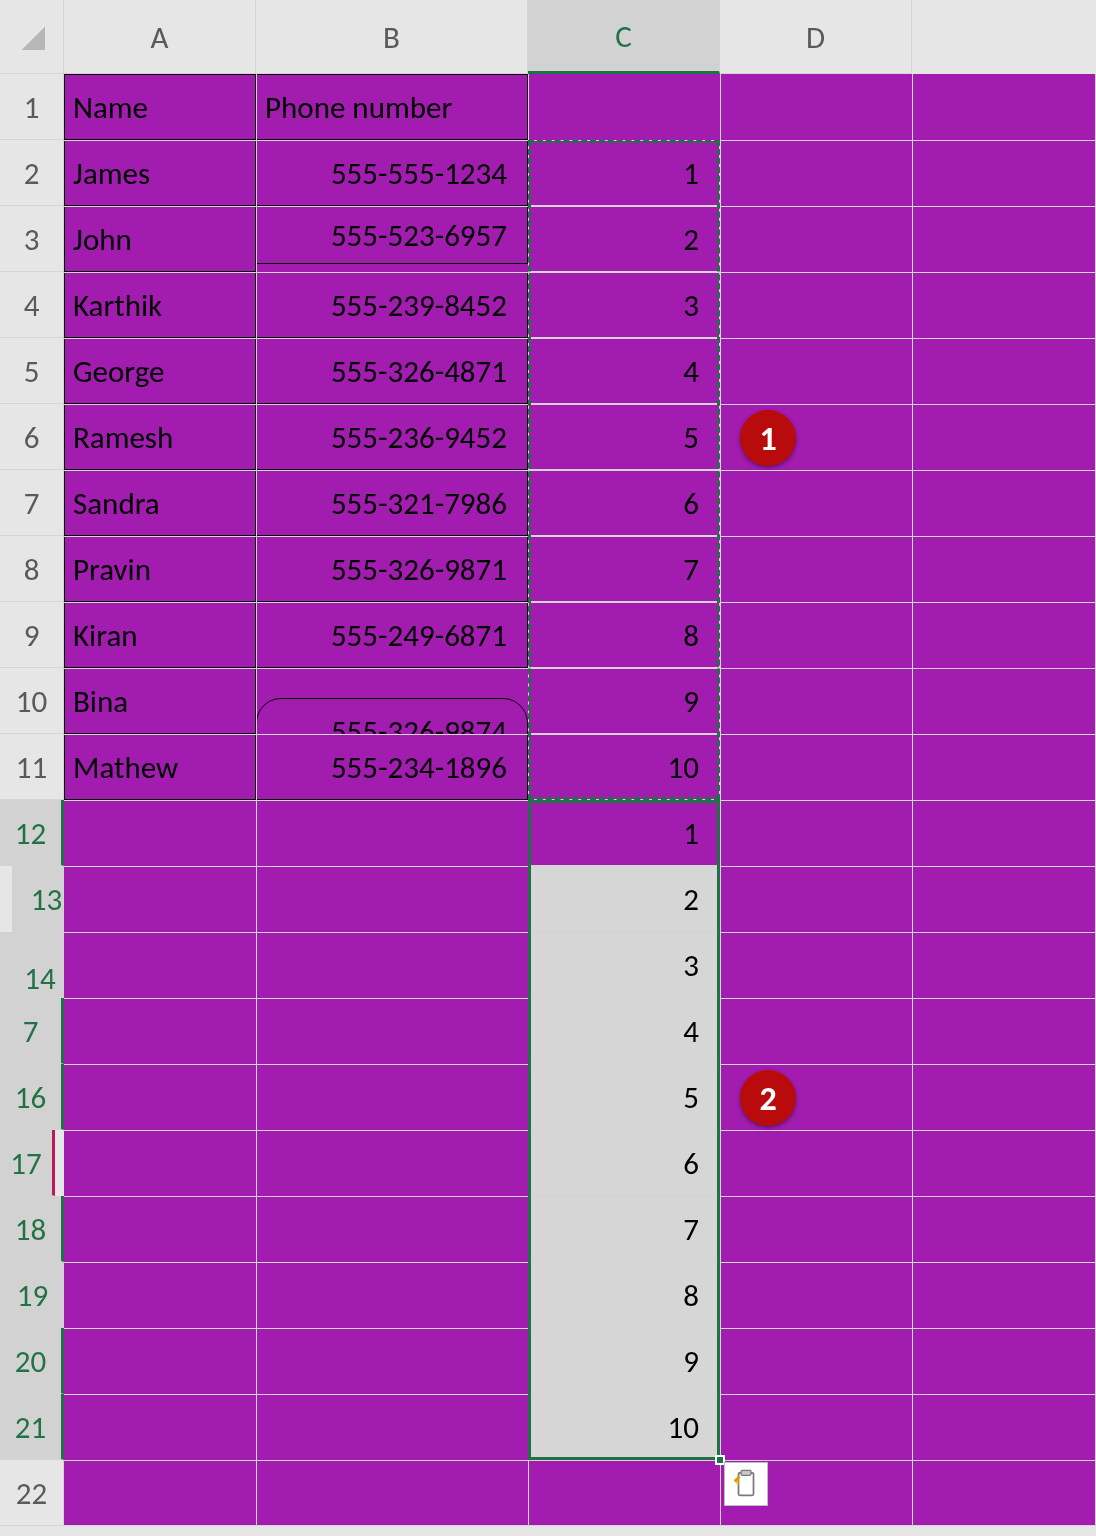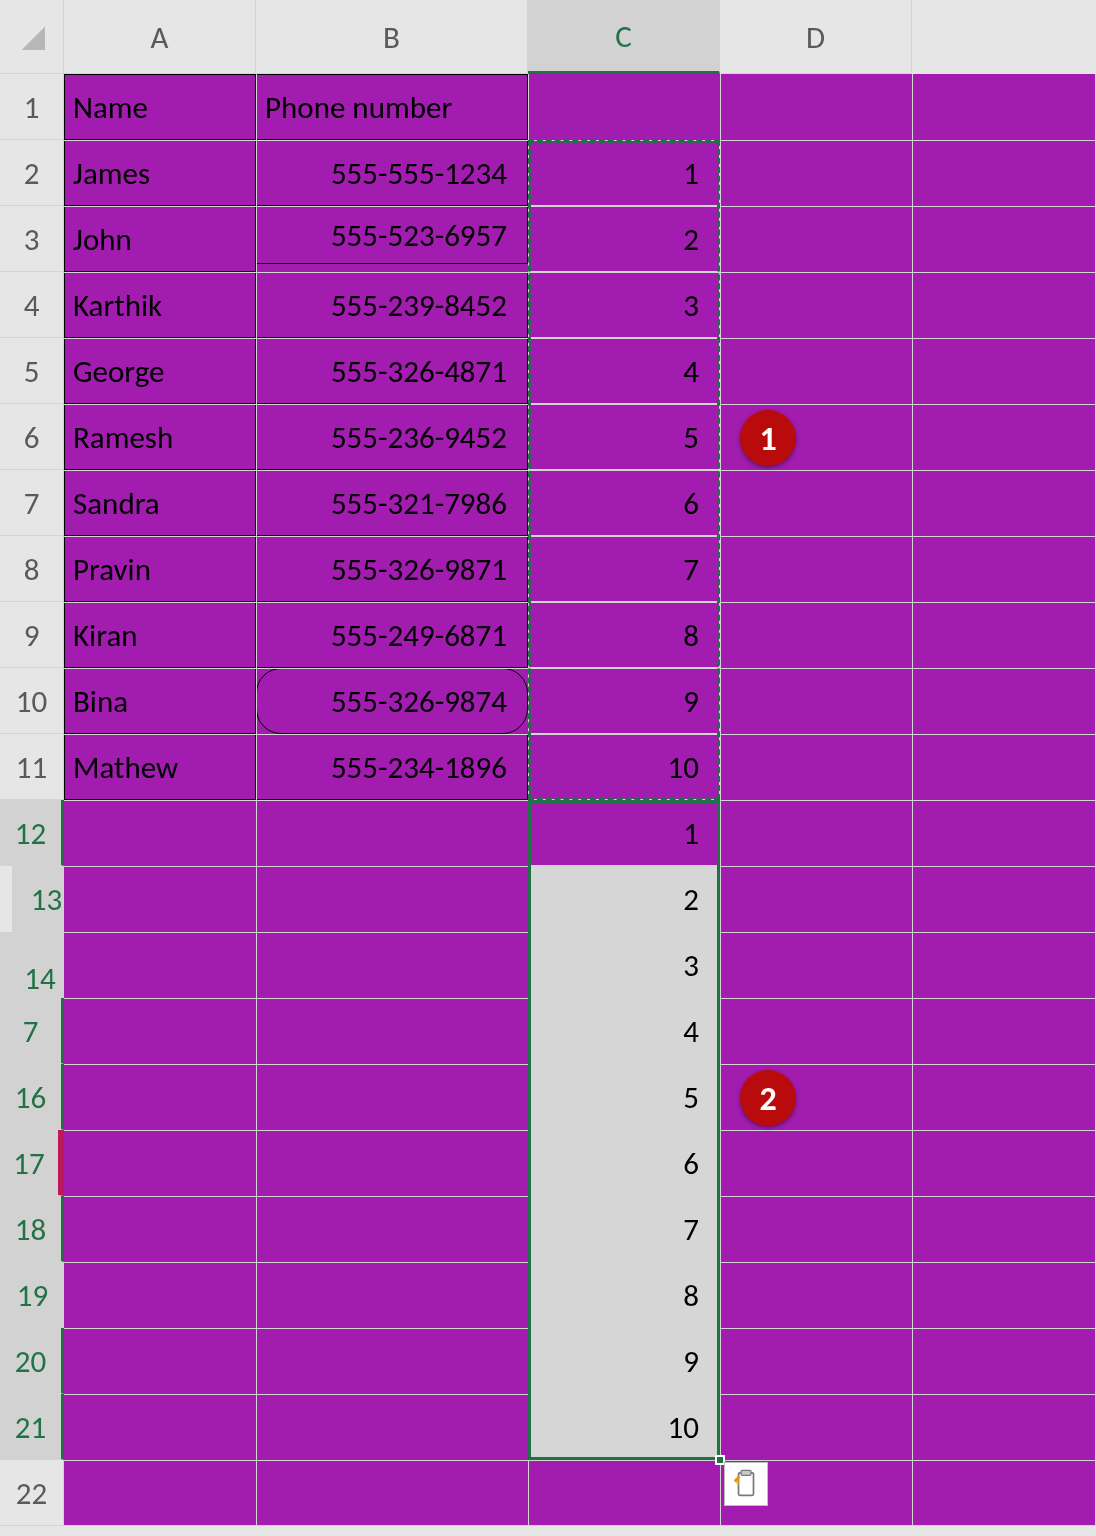--- a/index.html
+++ b/index.html
@@ -143,21 +143,21 @@
     </div>
   <div class="rowhdr selected" style="left:0;top:932px;width:83px;height:66px;border-right:3px solid #1f7246;align-items:flex-end;">
       <span>14</span>
     </div>
   <div class="rowhdr selected" style="left:0;top:998px;width:64px;height:66px;border-right:3px solid #1f7246;">
       <span>7</span>
     </div>
   <div class="rowhdr selected" style="left:0;top:1064px;width:64px;height:66px;border-right:3px solid #1f7246;">
       <span>16</span>
     </div>
-  <div class="rowhdr selected" style="left:0;top:1130px;width:64px;height:66px;border-right:6px solid #be185d;">
+  <div class="rowhdr selected" style="left:0;top:1130px;width:55px;height:66px;border-right:3px solid #be185d;">
       <span>17</span>
     </div>
   <div class="rowhdr selected" style="left:0;top:1196px;width:64px;height:66px;border-right:3px solid #1f7246;">
       <span>18</span>
     </div>
   <div class="rowhdr selected" style="left:0;top:1262px;width:68px;height:66px;border-right:3px solid #6d28d9;">
       <span>19</span>
     </div>
   <div class="rowhdr selected" style="left:0;top:1328px;width:64px;height:66px;border-right:3px solid #1f7246;">
       <span>20</span>
@@ -222,21 +222,21 @@
     </div>
   <div class="cell databorder val-left" style="left:64px;top:602px;width:192px;height:66px;">
       <span>Kiran</span>
     </div>
   <div class="cell databorder val-right" style="left:256px;top:602px;width:272px;height:66px;">
       <span>555-249-6871</span>
     </div>
   <div class="cell databorder val-left" style="left:64px;top:668px;width:192px;height:66px;">
       <span>Bina</span>
     </div>
-  <div class="cell databorder val-right" style="left:256px;top:668px;width:272px;height:66px;border-radius:25px;">
+  <div class="cell databorder val-right" style="left:256px;top:698px;width:272px;height:66px;border-radius:25px;">
       <span>555-326-9874</span>
     </div>
   <div class="cell databorder val-left" style="left:64px;top:734px;width:192px;height:66px;">
       <span>Mathew</span>
     </div>
   <div class="cell databorder val-right" style="left:256px;top:734px;width:272px;height:66px;">
       <span>555-234-1896</span>
     </div>
 
   <div class="cell val-right" style="left:528px;top:140px;width:192px;height:66px;">

